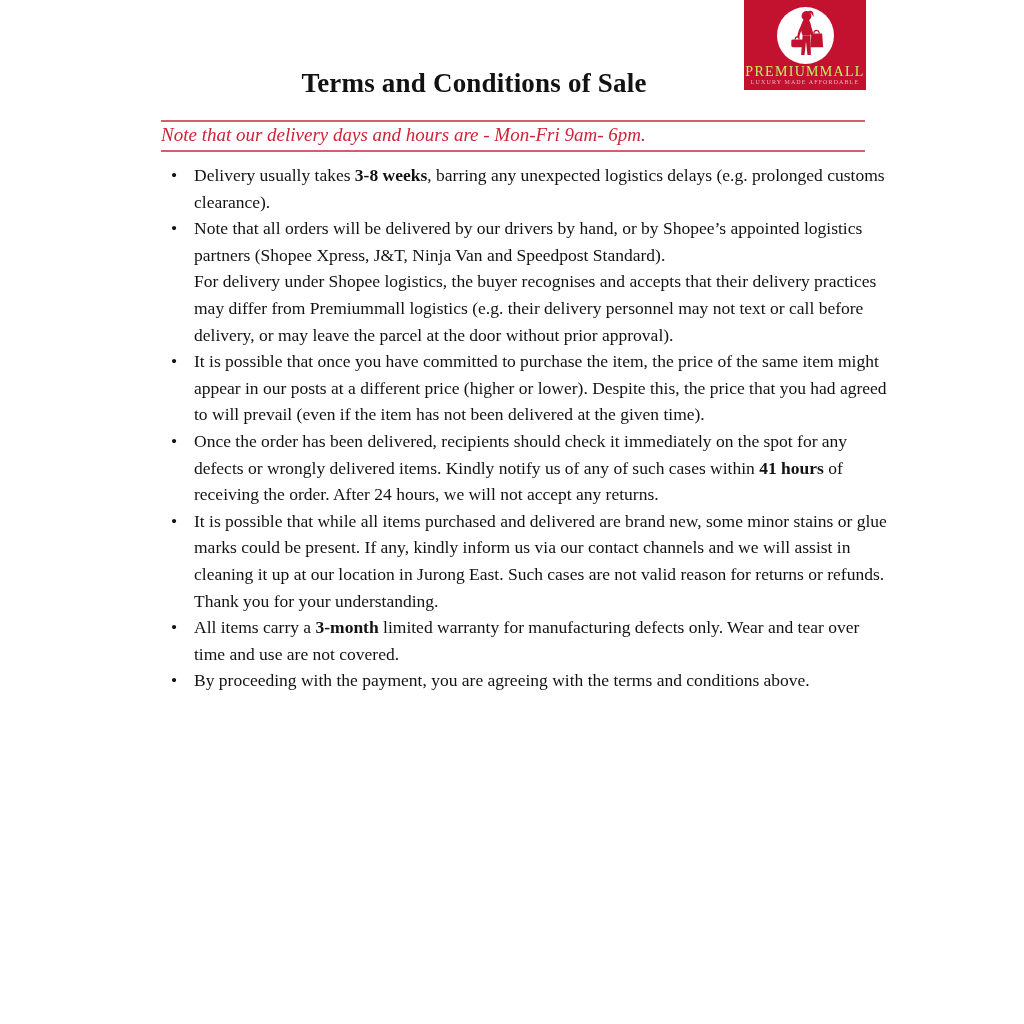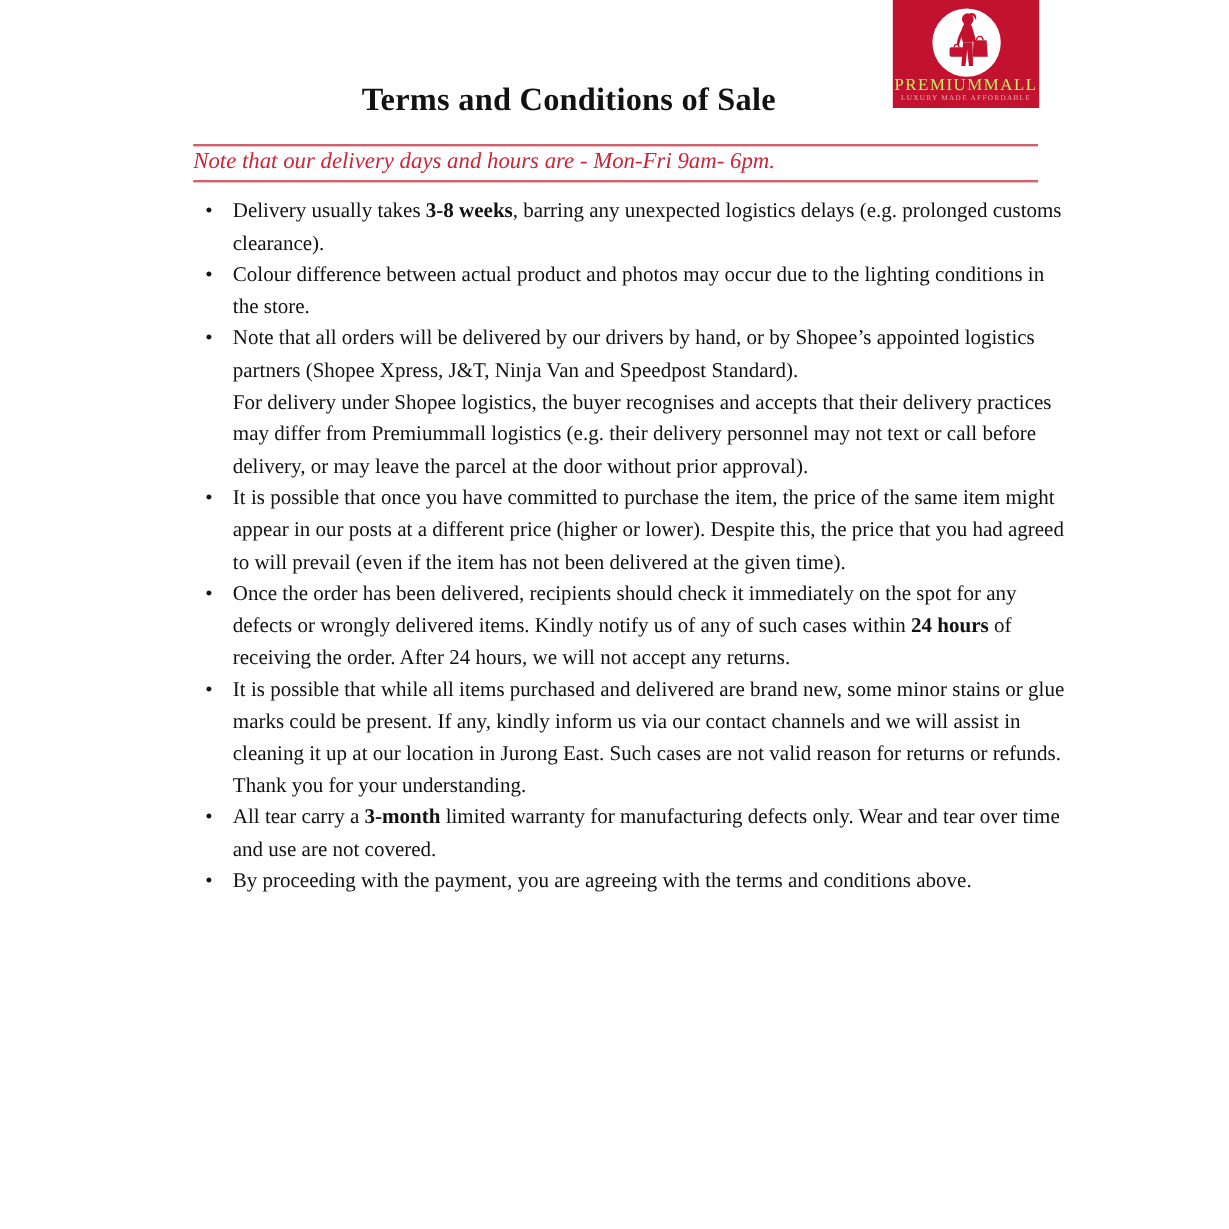--- a/index.html
+++ b/index.html
@@ -74,22 +74,21 @@
   </div>
 
   <div class="title">Terms and Conditions of Sale</div>
 
   <div class="rule rule-top"></div>
   <div class="note">Note that our delivery days and hours are - Mon-Fri 9am- 6pm.</div>
   <div class="rule rule-bottom"></div>
 
   <ul class="terms">
       <li class="term"><span>Delivery usually takes </span><b>3-8 weeks</b><span>, barring any unexpected logistics delays (e.g. prolonged customs clearance).</span></li>
-      <li class="term"><span>Colour difference between actual product and photos may occur due to the lighting conditions in the store.</span></li>
       <li class="term"><span>Note that all orders will be delivered by our drivers by hand, or by Shopee’s appointed logistics partners (Shopee Xpress, J&amp;T, Ninja Van and Speedpost Standard).</span><br><span>For delivery under Shopee logistics, the buyer recognises and accepts that their delivery practices may differ from Premiummall logistics (e.g. their delivery personnel may not text or call before delivery, or may leave the parcel at the door without prior approval).</span></li>
       <li class="term"><span>It is possible that once you have committed to purchase the item, the price of the same item might appear in our posts at a different price (higher or lower). Despite this, the price that you had agreed to will prevail (even if the item has not been delivered at the given time).</span></li>
-      <li class="term"><span>Once the order has been delivered, recipients should check it immediately on the spot for any defects or wrongly delivered items. Kindly notify us of any of such cases within </span><b>24 hours</b><span> of receiving the order. After 24 hours, we will not accept any returns.</span></li>
+      <li class="term"><span>Once the order has been delivered, recipients should check it immediately on the spot for any defects or wrongly delivered items. Kindly notify us of any of such cases within </span><b>41 hours</b><span> of receiving the order. After 24 hours, we will not accept any returns.</span></li>
       <li class="term"><span>It is possible that while all items purchased and delivered are brand new, some minor stains or glue marks could be present. If any, kindly inform us via our contact channels and we will assist in cleaning it up at our location in Jurong East. Such cases are not valid reason for returns or refunds. Thank you for your understanding.</span></li>
-      <li class="term"><span>All tear carry a </span><b>3-month</b><span> limited warranty for manufacturing defects only. Wear and tear over time and use are not covered.</span></li>
+      <li class="term"><span>All items carry a </span><b>3-month</b><span> limited warranty for manufacturing defects only. Wear and tear over time and use are not covered.</span></li>
       <li class="term"><span>By proceeding with the payment, you are agreeing with the terms and conditions above.</span></li>
     </ul>
 
 </div>
 
 </body></html>

